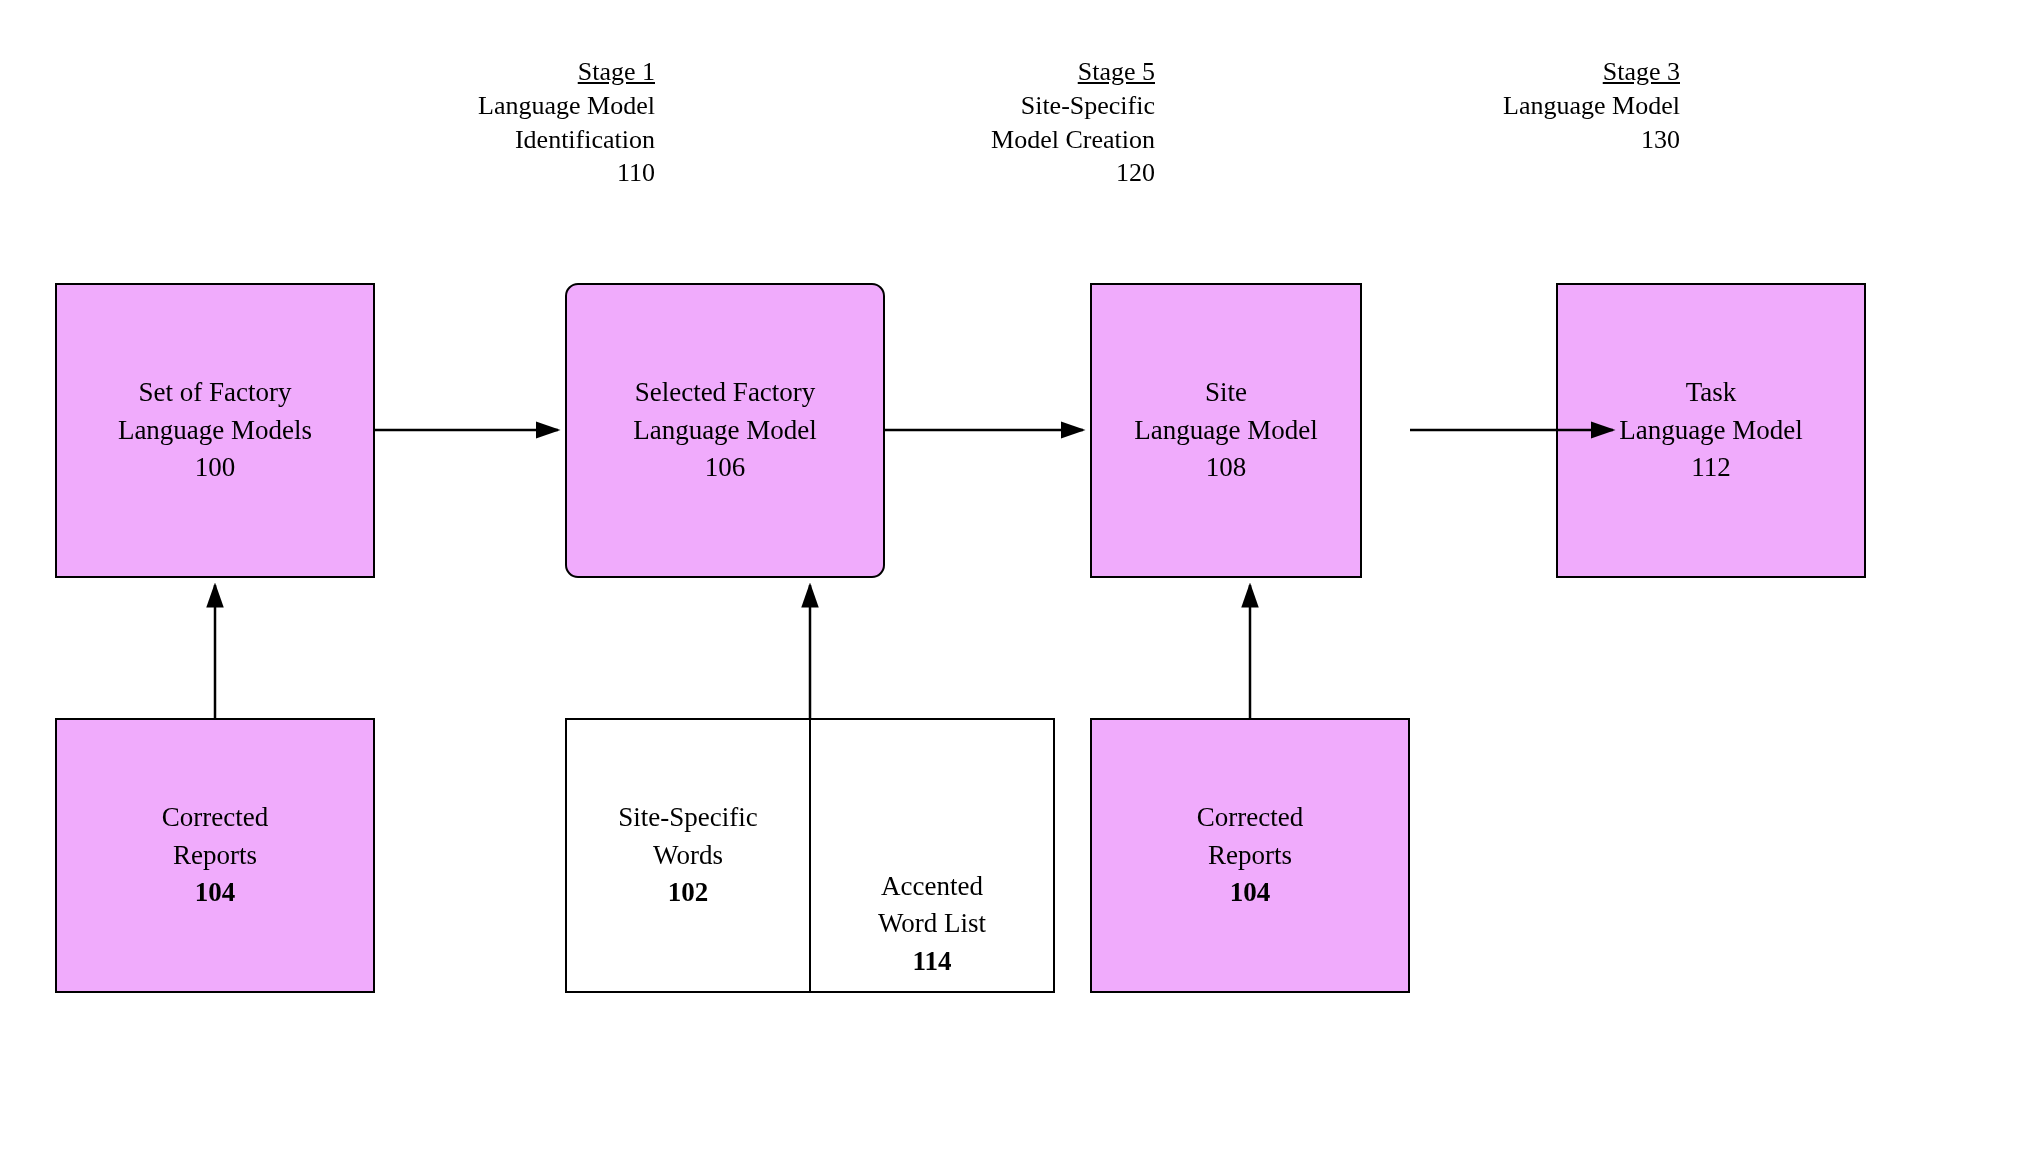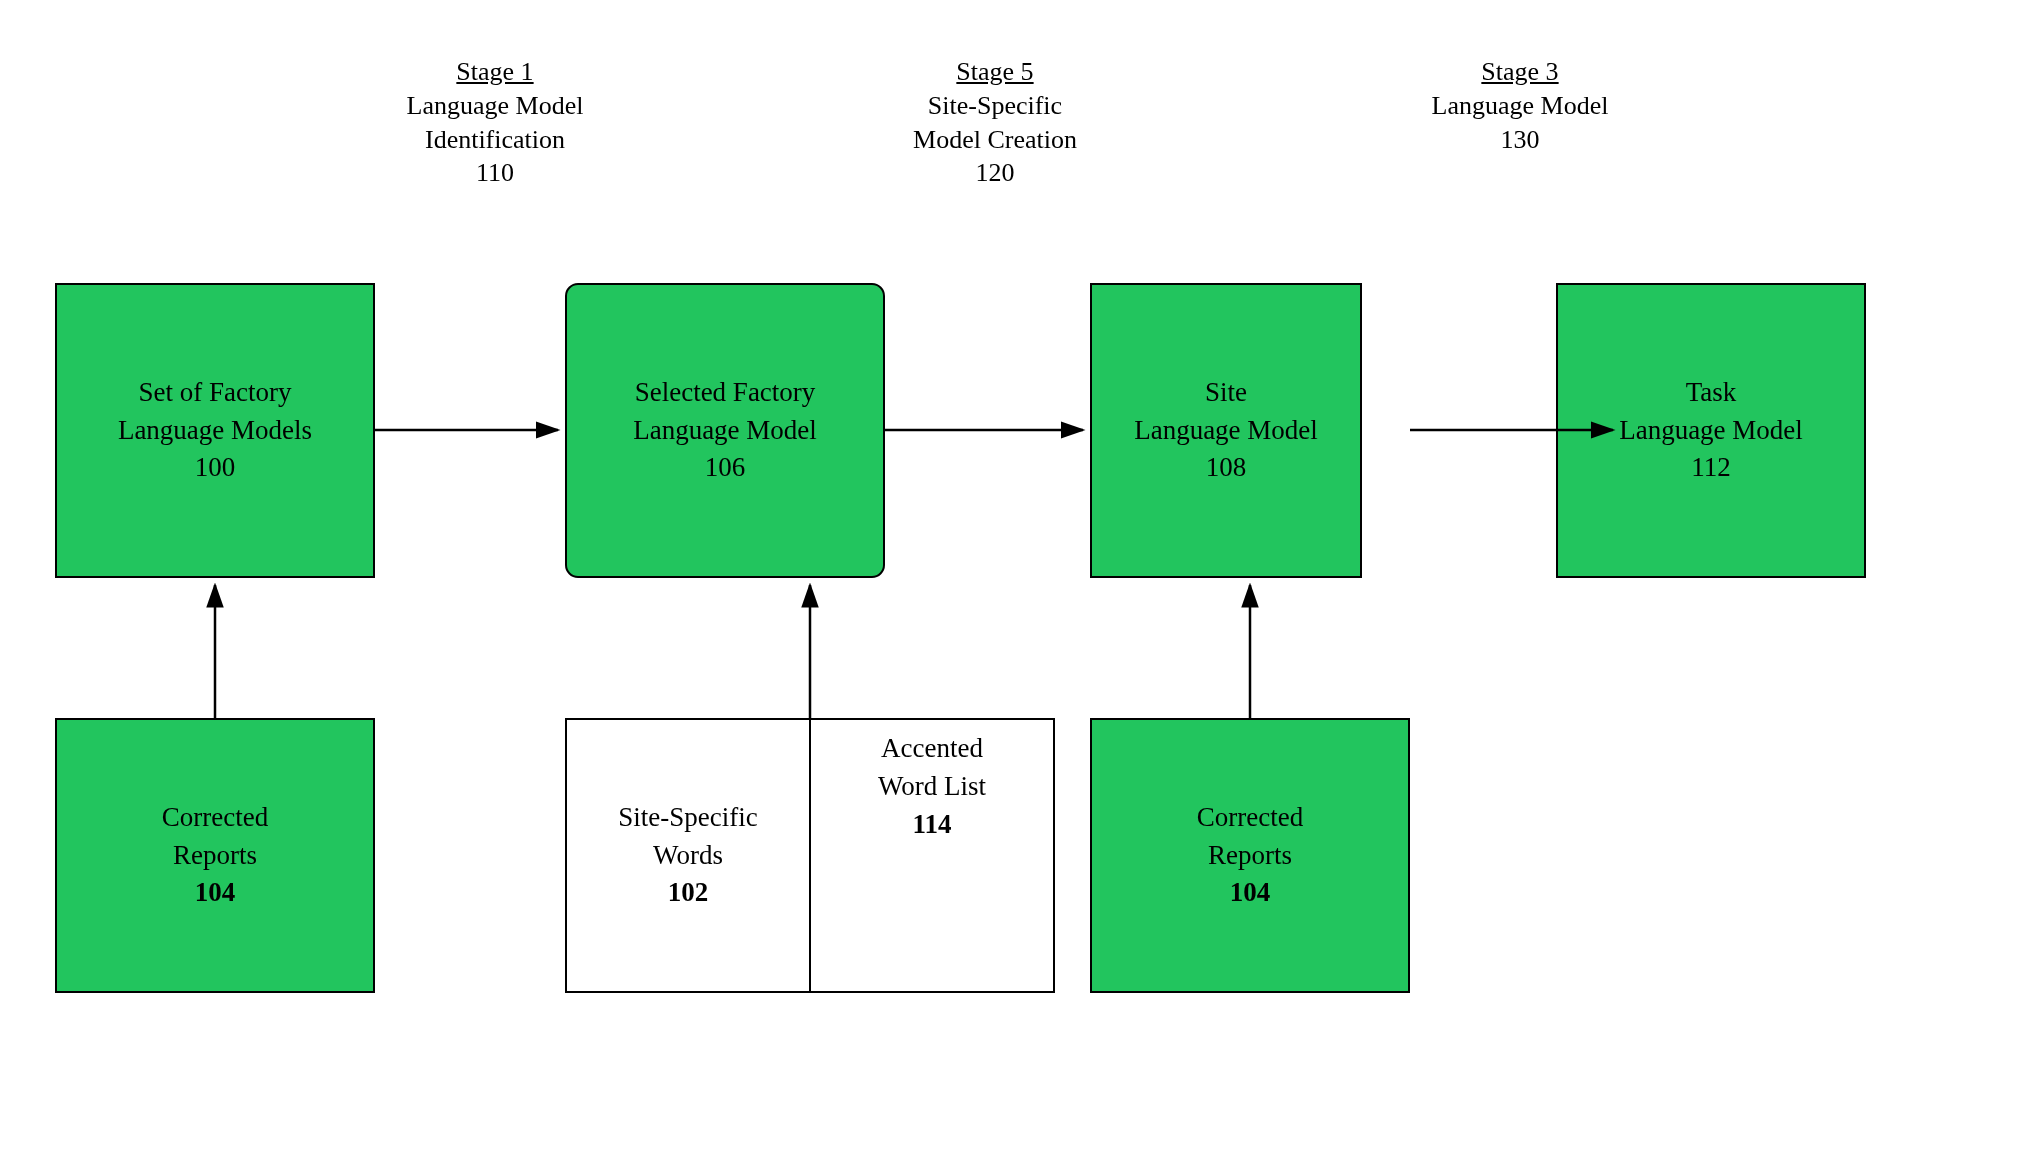--- a/index.html
+++ b/index.html
@@ -14,34 +14,34 @@
 
     .diagram-container {
       width: 100%;
       height: 100%;
       position: relative;
     }
 
     
     .stage-label {
       position: absolute;
-      text-align: center;
+      text-align: right;
       font-size: 26px;
       line-height: 1.3;
     }
     .stage-label .stage-title {
       text-decoration: underline;
       font-weight: normal;
     }
 
     
     .box {
       position: absolute;
       border: 2.5px solid #000;
-      background: #22c55e;
+      background: #f0abfc;
       display: flex;
       align-items: center;
       justify-content: center;
       text-align: center;
       font-size: 27px;
       line-height: 1.4;
     }
 
     
     .box-split {
@@ -57,21 +57,21 @@
       flex: 1;
       display: flex;
       align-items: center;
       justify-content: center;
       padding: 10px;
       border-right: 2px solid #000;
     }
     .box-split .split-right {
       flex: 1;
       display: flex;
-      align-items: flex-start;
+      align-items: flex-end;
       justify-content: center;
       padding: 10px;
     }
 
     
     .arrows-svg {
       position: absolute;
       top: 0;
       left: 0;
       width: 100%;

